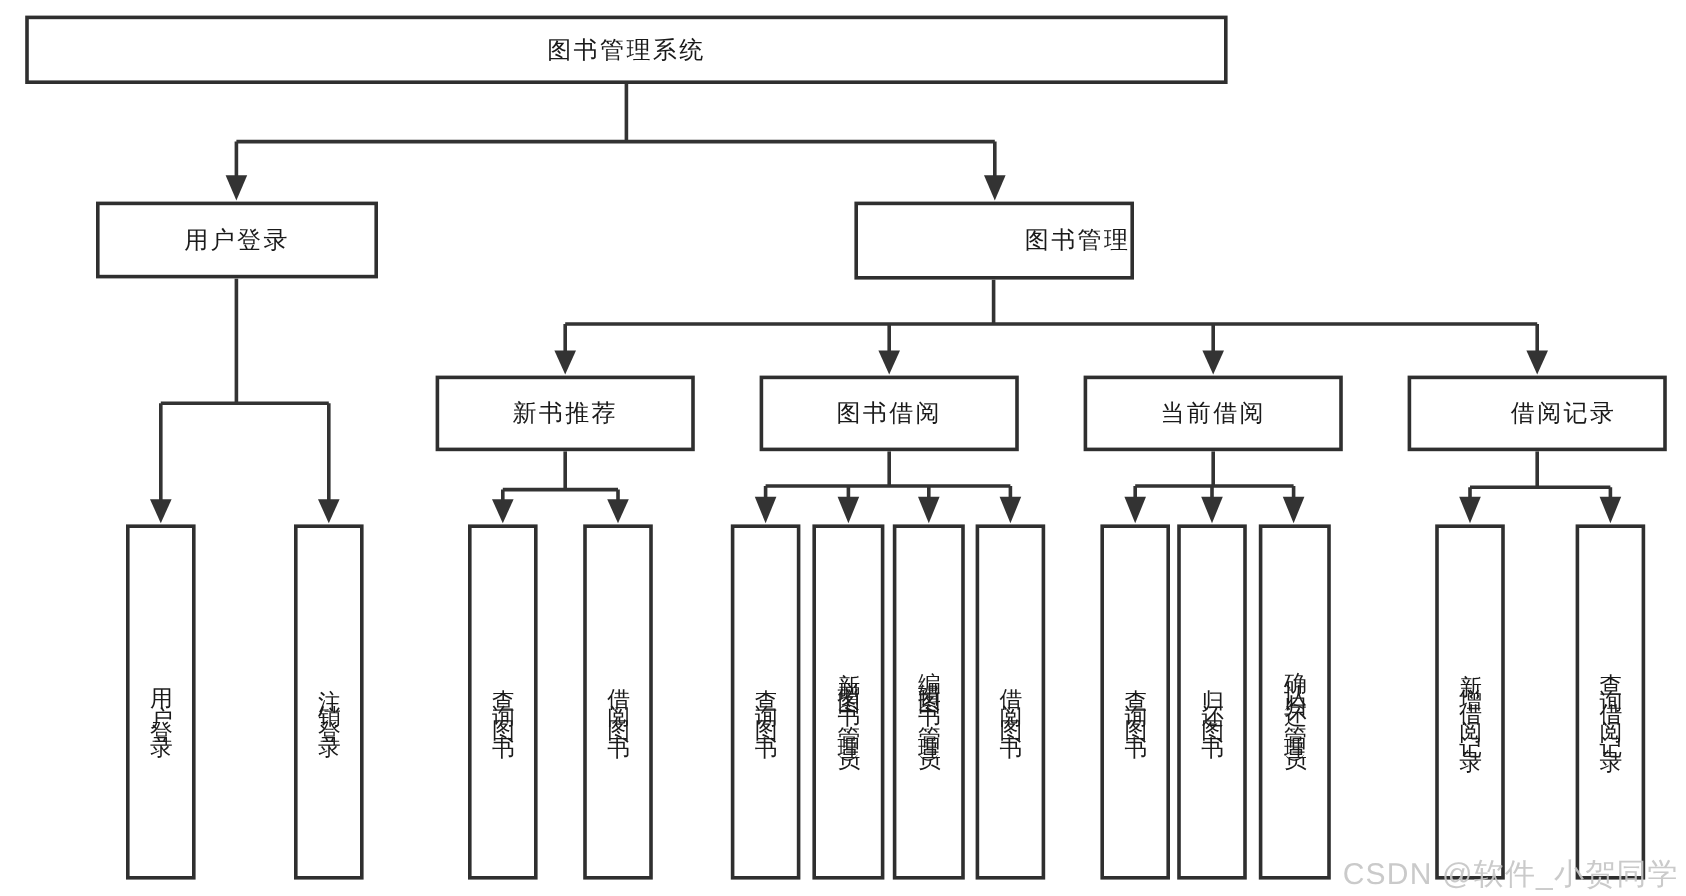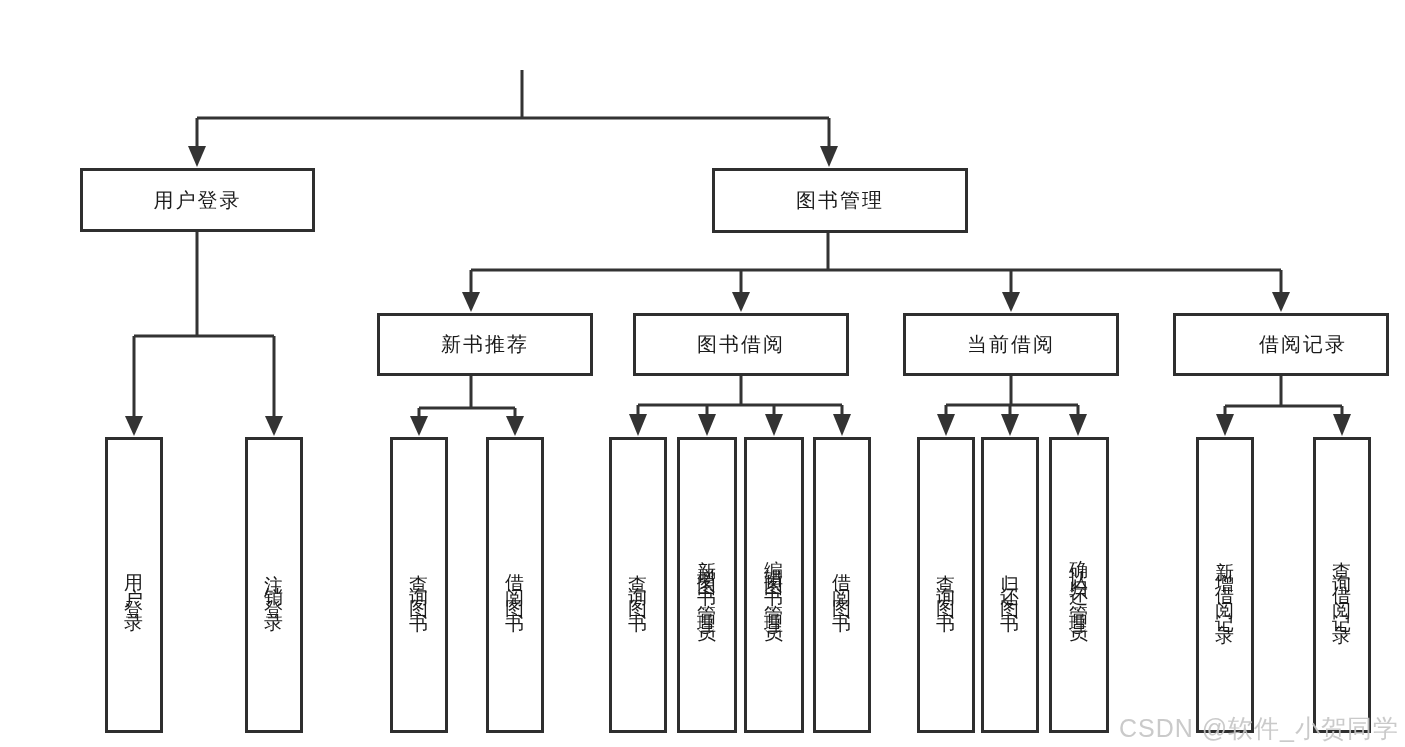--- a/index.html
+++ b/index.html
@@ -91,29 +91,32 @@
 
       <polygon points="937,414 955,414 946,436"></polygon>
       <polygon points="1001,414 1019,414 1010,436"></polygon>
       <polygon points="1069,414 1087,414 1078,436"></polygon>
 
       <polygon points="1216,414 1234,414 1225,436"></polygon>
       <polygon points="1333,414 1351,414 1342,436"></polygon>
     </g>
   </svg>
 
+  <div class="node h-node" style="left:21px;top:13px;width:1002px;height:57px;">
+    <span>图书管理系统</span>
+  </div>
 
   <div class="node h-node" style="left:80px;top:168px;width:235px;height:64px;">
     <span>用户登录</span>
   </div>
-  <div class="node h-node" style="left:712px;top:168px;width:256px;height:65px;">
+  <div class="node h-node" style="left:712px;top:168px;width:233px;height:65px;justify-content:flex-end;">
     <span>图书管理</span>
   </div>
 
-  <div class="node h-node" style="left:377px;top:313px;width:216px;height:63px;">
+  <div class="node h-node" style="left:363px;top:313px;width:216px;height:63px;">
     <span>新书推荐</span>
   </div>
   <div class="node h-node" style="left:903px;top:313px;width:216px;height:63px;">
     <span>当前借阅</span>
   </div>
   <div class="node h-node" style="left:633px;top:313px;width:216px;height:63px;">
     <span>图书借阅</span>
   </div>
   <div class="node h-node" style="left:1173px;top:313px;width:216px;height:63px;padding-left:44px;">
     <span>借阅记录</span>

